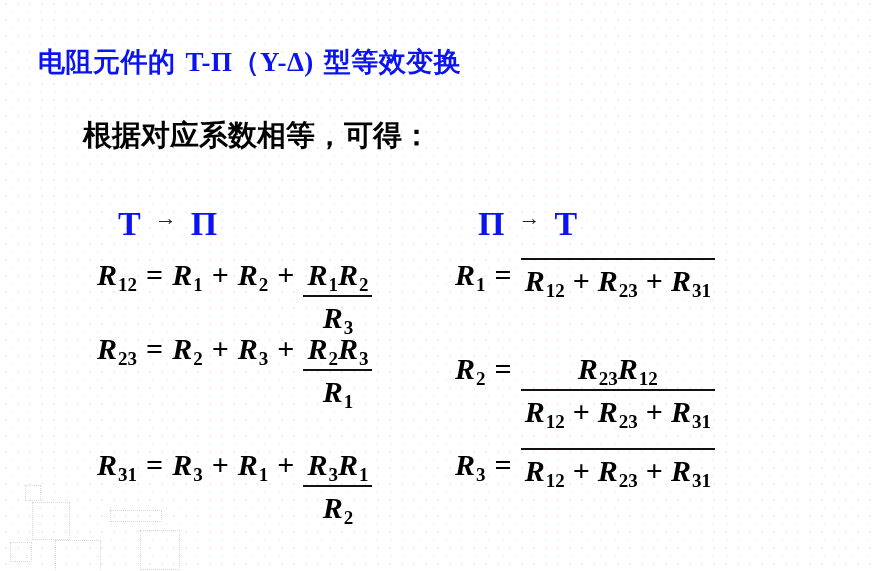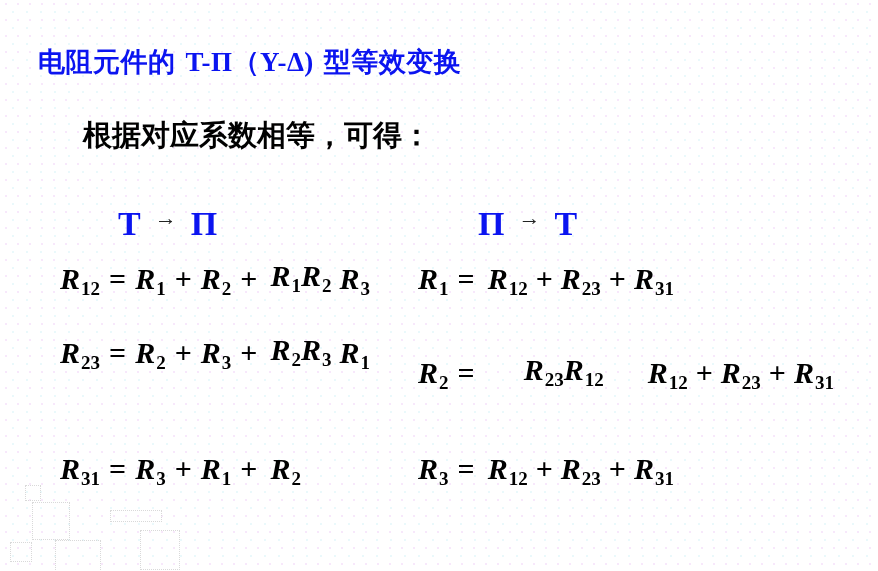--- a/index.html
+++ b/index.html
@@ -81,42 +81,43 @@
       position: relative;
       top: -6px;
       font-weight: normal;
     }
     .col-head-left { left: 118px; }
     .col-head-right { left: 478px; }
 
     .eq {
       position: absolute;
       display: flex;
-      align-items: flex-end;
+      align-items: flex-start;
       font-family: "Liberation Serif", serif;
       font-weight: bold;
       font-style: italic;
       font-size: 30px;
       white-space: nowrap;
+      margin-left: 37px;
     }
     .eq .op {
       font-style: normal;
       font-weight: bold;
       margin: 0 9px;
     }
     .var sub {
       font-style: normal;
       font-size: 19px;
       vertical-align: -6px;
       line-height: 0;
       margin-left: 1px;
     }
     .frac {
       display: inline-flex;
-      flex-direction: row;
+      flex-direction: column;
       align-items: center;
     }
     .frac .num {
       padding: 0 4px 3px 4px;
     }
     .frac .den {
       padding: 4px 4px 0 4px;
     }
     .frac .bar {
       height: 2px;
@@ -197,20 +198,23 @@
 </div>
 
 <div class="eq left-eq" style="top:448px;">
   <span class="var"><span>R</span><sub>31</sub></span>
   <span class="op">=</span>
   <span class="var"><span>R</span><sub>3</sub></span>
   <span class="op">+</span>
   <span class="var"><span>R</span><sub>1</sub></span>
   <span class="op">+</span>
   <span class="frac">
+    <span class="num">
+      <span class="var"><span>R</span><sub>3</sub></span><span class="var"><span>R</span><sub>1</sub></span>
+    </span>
     <span class="bar"></span>
     <span class="den">
       <span class="var"><span>R</span><sub>2</sub></span>
     </span>
   </span>
 </div>
 
 <div class="eq right-eq" style="top:258px;">
   <span class="var"><span>R</span><sub>1</sub></span>
   <span class="op">=</span>

